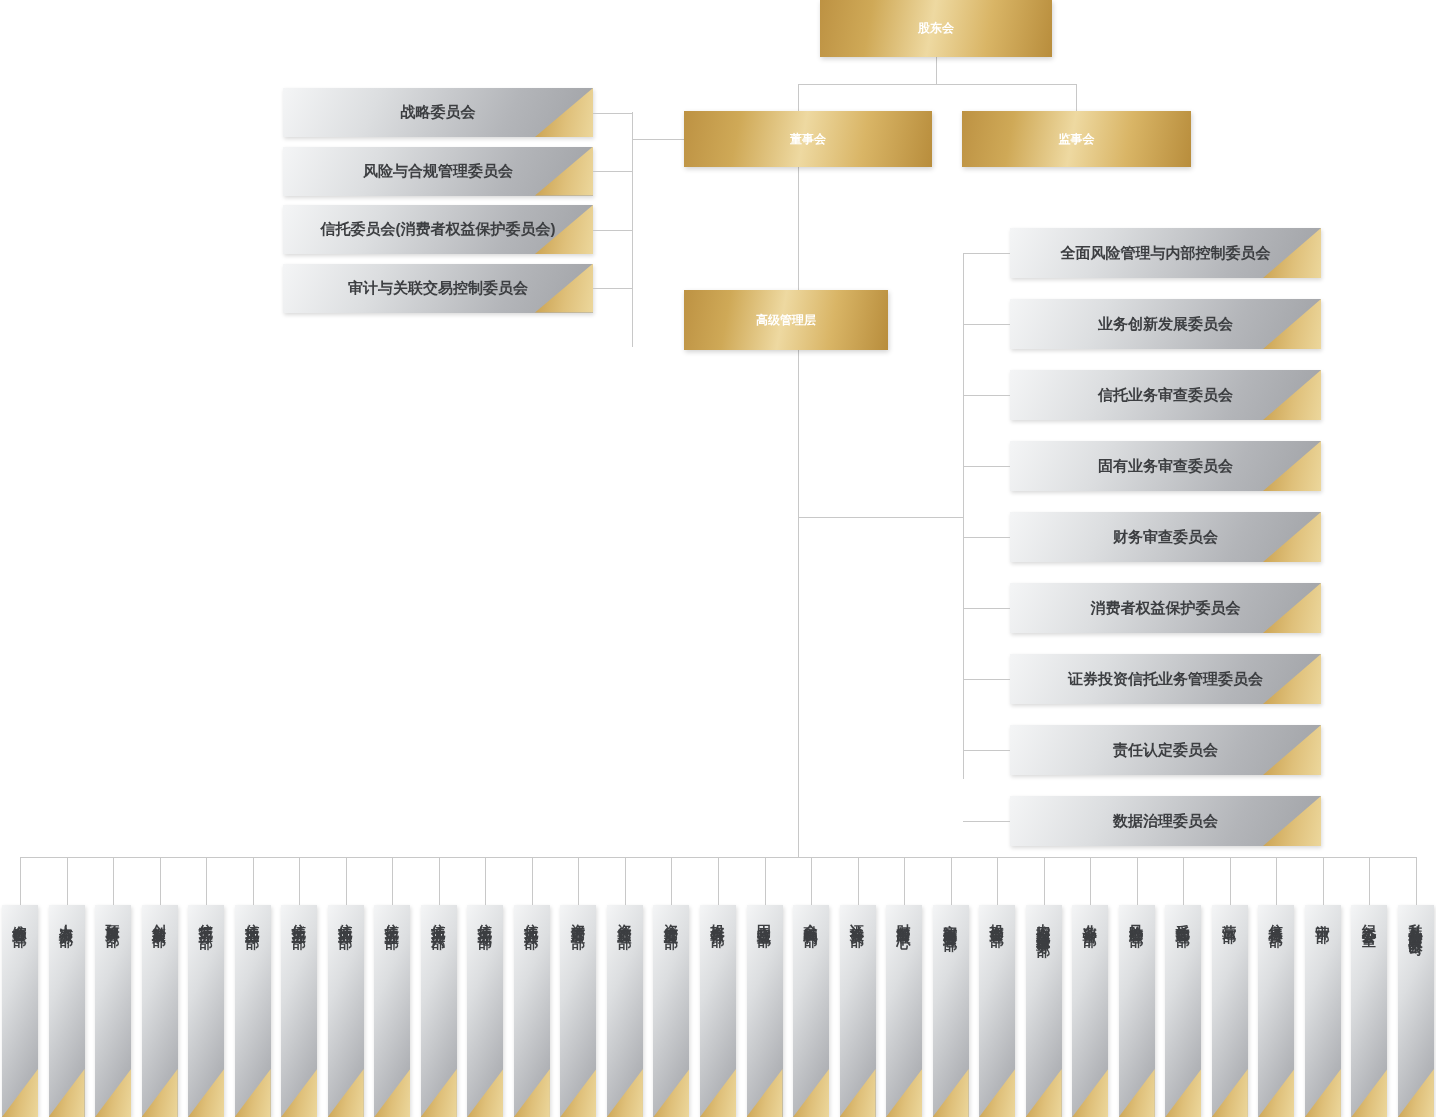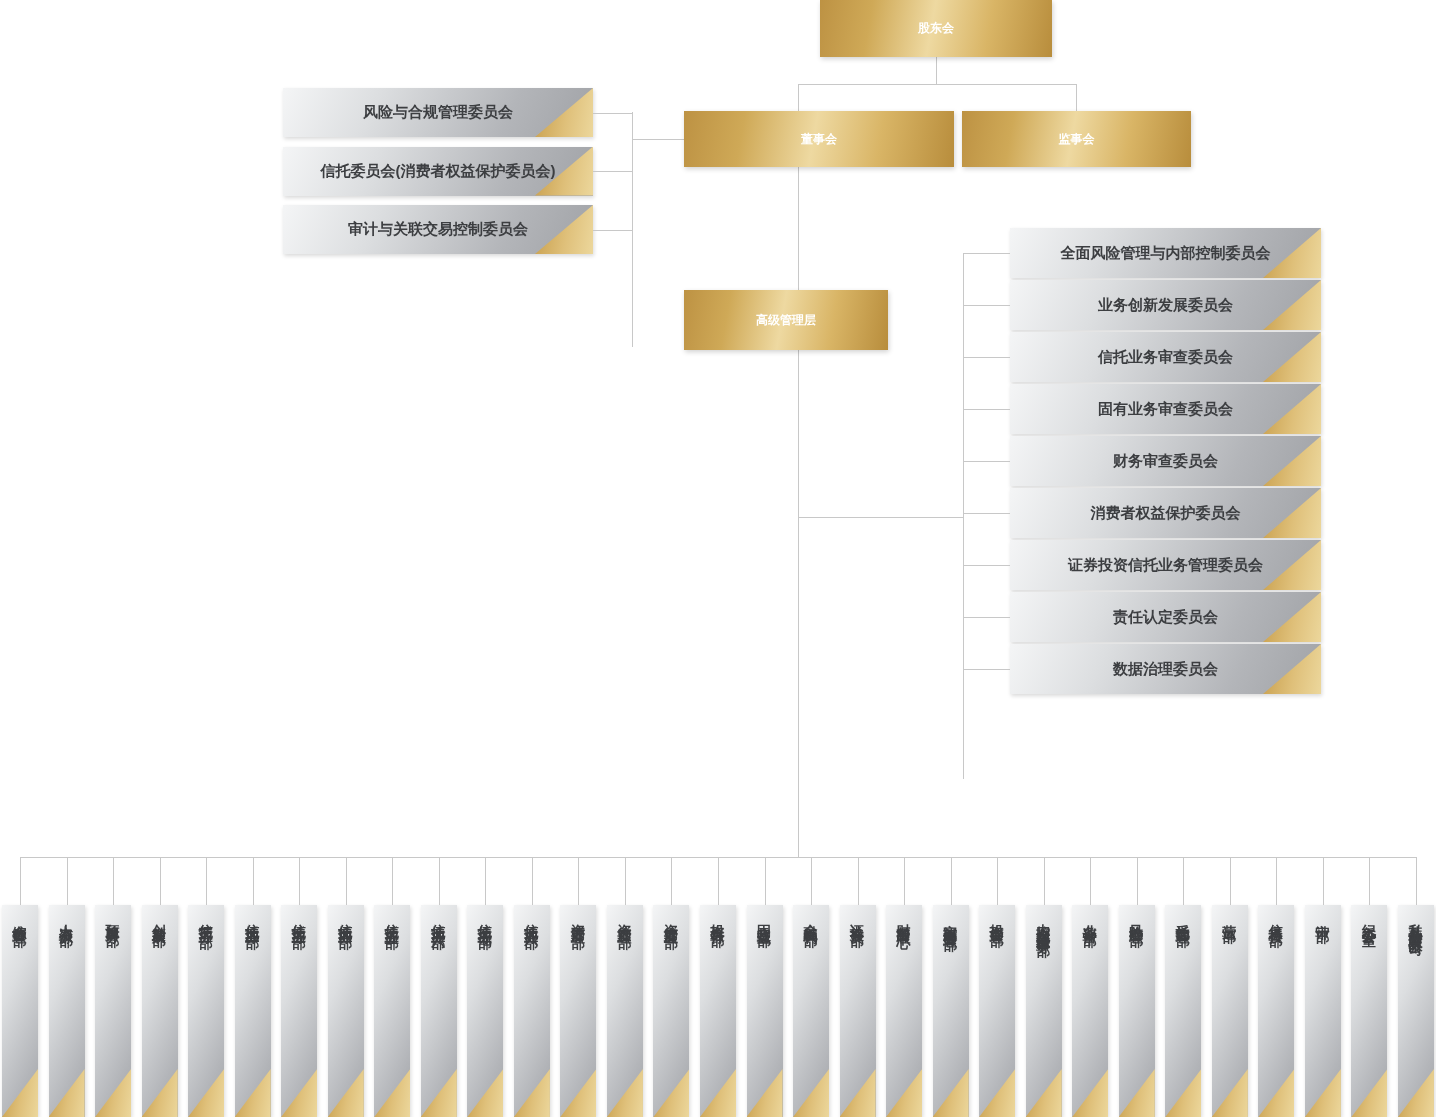--- a/index.html
+++ b/index.html
@@ -15,40 +15,40 @@
   
   .ln{position:absolute; background:var(--line);}
   
   .gbox{
     position:absolute; display:flex; align-items:center; justify-content:center;
     background:linear-gradient(100deg,#bd9243 0%,#cfa957 22%,#eed9a1 48%,#d9b566 72%,#b88d3c 100%);
     color:var(--txt-light); font-weight:bold; font-size:12px;
     box-shadow:1px 2px 5px rgba(0,0,0,0.18);
   }
   .n-top{left:820px; top:0; width:232px; height:57px;}
-  .n-board{left:684px; top:111px; width:270px; height:56px;}
+  .n-board{left:684px; top:111px; width:248px; height:56px;}
   .n-super{left:962px; top:111px; width:229px; height:56px;}
   .n-mgmt{left:684px; top:290px; width:204px; height:60px;}
   
   .silver{
     position:relative; display:flex; align-items:center; justify-content:center;
     background:linear-gradient(115deg,var(--silver-a) 0%,var(--silver-b) 30%,var(--silver-c) 72%,var(--silver-d) 100%);
     color:var(--txt-dark); font-weight:bold; font-size:15px;
     box-shadow:1px 2px 4px rgba(0,0,0,0.15);
   }
   .silver span{position:relative; z-index:2; white-space:nowrap;}
   .tri{
     position:absolute; z-index:1; right:0; top:0; bottom:0; width:58px;
     background:linear-gradient(100deg,#c79d4a 0%,#dfc07a 55%,#ecd79c 100%);
     clip-path:polygon(100% 0, 100% 100%, 0 100%);
   }
   .left-com{position:absolute; left:283px; top:88px; display:flex; flex-direction:column; gap:9.5px;}
   .com-l{width:310px; height:49px;}
   .com-l::after{content:""; position:absolute; left:100%; top:50%; width:39px; height:1px; background:var(--line);}
-  .right-com{position:absolute; left:1010px; top:228px; display:flex; flex-direction:column; gap:2px;}
+  .right-com{position:absolute; left:1010px; top:228px; display:flex; flex-direction:column; gap:21px;}
   .com-r{width:311px; height:50px;}
   .com-r::before{content:""; position:absolute; right:100%; top:50%; width:47px; height:1px; background:var(--line);}
   
   .depts{position:absolute; left:2px; top:905px; width:1432px; height:212px; display:flex; justify-content:space-between;}
   .dept{
     position:relative; width:36px; height:212px;
     background:linear-gradient(115deg,var(--silver-a) 0%,var(--silver-b) 35%,var(--silver-c) 78%,var(--silver-d) 100%);
     box-shadow:1px 2px 4px rgba(0,0,0,0.15);
   }
   .dept::before{content:""; position:absolute; left:50%; top:-48px; width:1px; height:48px; background:var(--line);}
@@ -88,20 +88,24 @@
   </div>
   <div class="gbox n-super">
     <span>监事会</span>
   </div>
   <div class="gbox n-mgmt">
     <span>高级管理层</span>
   </div>
 
   <div class="left-com">
     <div class="silver com-l">
+        <span>战略委员会</span>
+        <i class="tri"></i>
+      </div>
+    <div class="silver com-l">
         <span>风险与合规管理委员会</span>
         <i class="tri"></i>
       </div>
     <div class="silver com-l">
         <span>信托委员会(消费者权益保护委员会)</span>
         <i class="tri"></i>
       </div>
     <div class="silver com-l">
         <span>审计与关联交易控制委员会</span>
         <i class="tri"></i>

